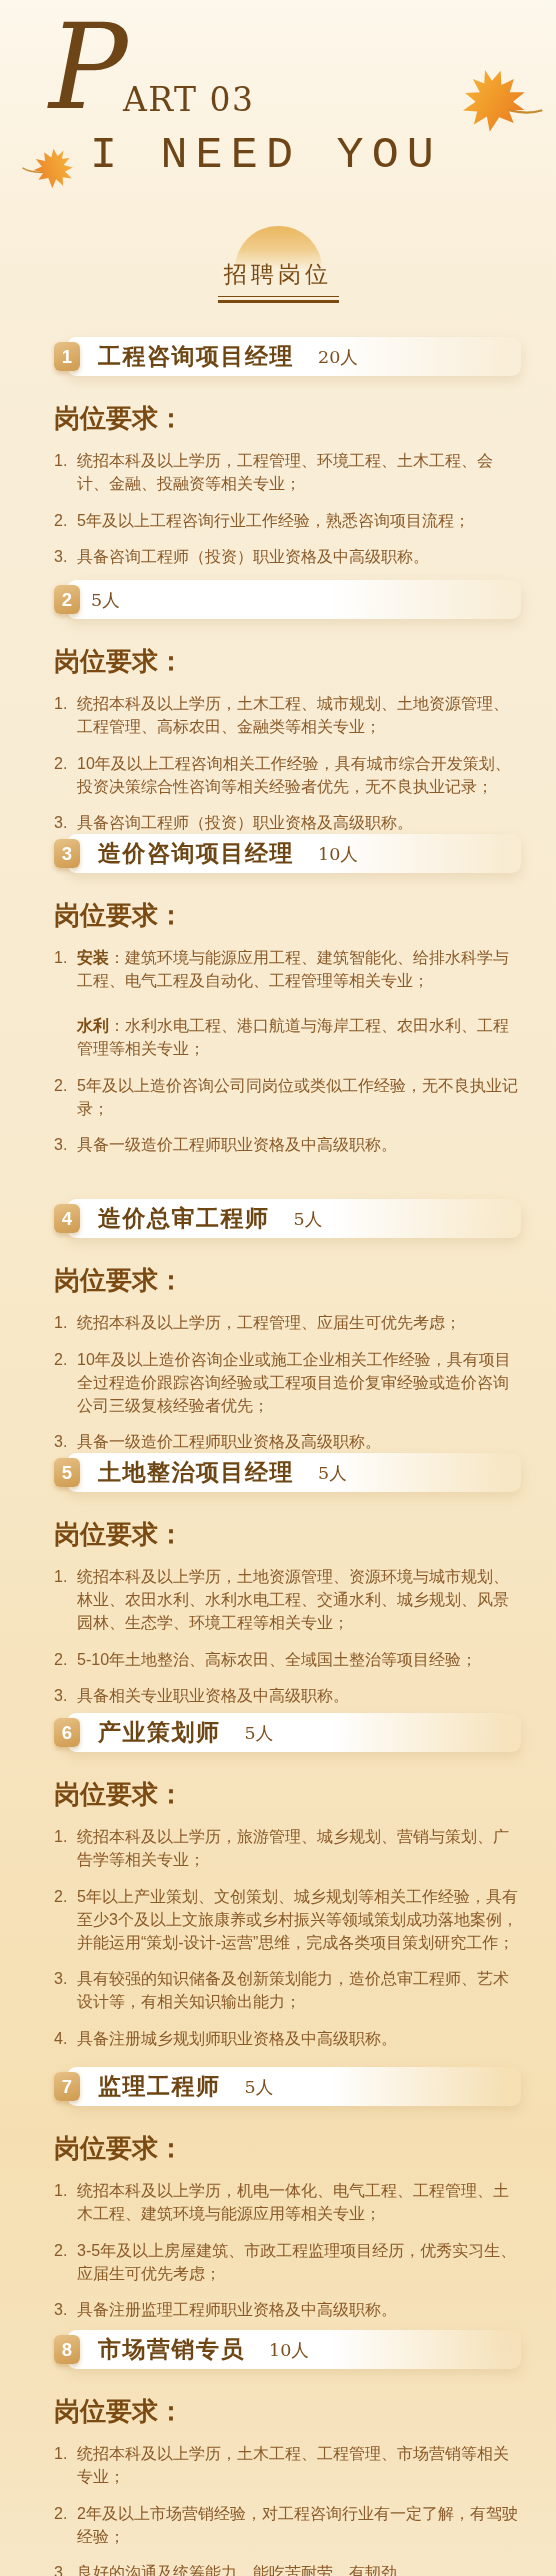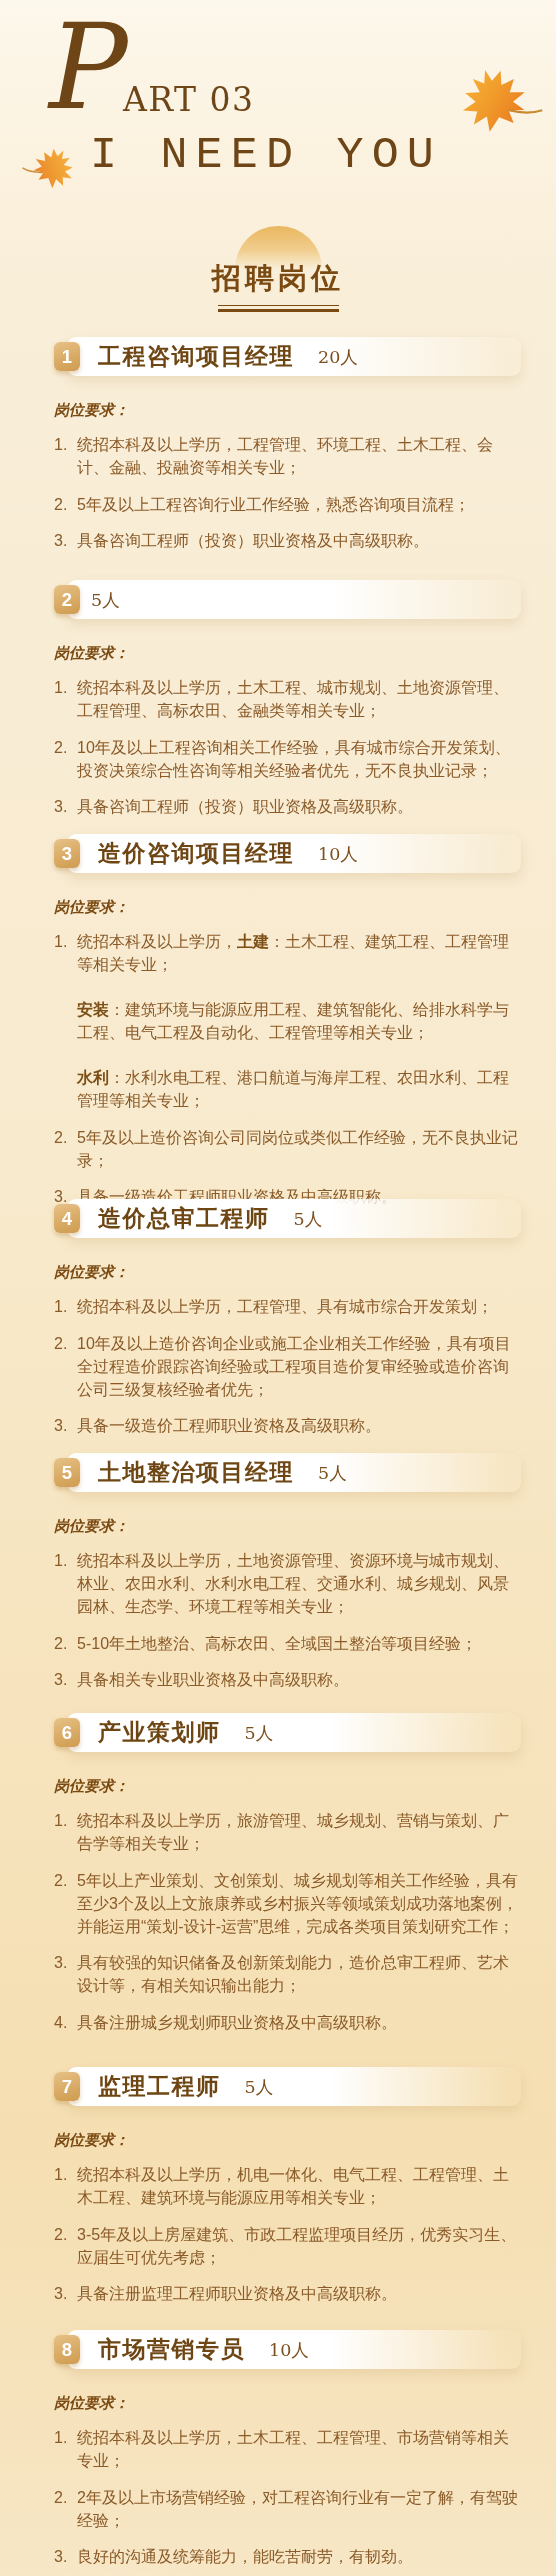--- a/index.html
+++ b/index.html
@@ -18,37 +18,37 @@
     font-size:33px;letter-spacing:1.5px;color:#6d4516;}
   .subtitle{position:absolute;left:90px;top:130px;font-family:Liberation Mono, monospace;
     font-size:45px;letter-spacing:8.2px;color:#6d4516;white-space:nowrap;}
   .leaf{position:absolute;}
   .leaf-right{left:447px;top:66px;width:98px;height:77px;transform:rotate(-14deg);}
   .leaf-left{left:20.6px;top:146px;width:62px;height:49px;transform:rotate(26deg) scaleX(-1);opacity:.95;}
   
   .recruit-hd{position:absolute;left:0;top:226px;width:100%;text-align:center;}
   .dome{width:87px;height:43px;margin:0 auto;border-radius:88px 88px 0 0;
     background:linear-gradient(180deg,#eab75f 0%,#f0cd8d 55%,rgba(246,229,193,0) 100%);}
-  .recruit-title{margin-top:-10.3px;font-size:29px;font-weight:700;letter-spacing:4.1px;color:#7a4a12;position:relative;}
+  .recruit-title{margin-top:-10.3px;font-size:23px;font-weight:400;letter-spacing:4.1px;color:#7a4a12;position:relative;}
   .ul-wrap{width:121px;margin:6.2px auto 0;}
   .ul-thin{height:1.5px;background:#7a4a12;}
   .ul-thick{height:3.1px;background:#7a4a12;margin-top:2.6px;}
   
   .job{position:absolute;left:0;width:556px;}
   .pill{position:relative;margin-left:67px;width:454px;height:39px;border-radius:9.3px;
     background:linear-gradient(90deg,#ffffff 0%,#ffffff 58%,rgba(255,255,255,0) 97%);
     box-shadow:0 5.2px 11.3px rgba(186,144,84,.20);
     display:flex;align-items:center;}
   .badge{position:absolute;left:-13px;top:5.2px;width:26px;height:29px;border-radius:6.2px;
     background:linear-gradient(160deg,#e7c288 0%,#d9ab66 55%,#cf9c50 100%);
     color:#fff;font-weight:800;font-size:18.5px;display:flex;align-items:center;justify-content:center;
     box-shadow:0 2.1px 4.1px rgba(180,135,70,.35);}
   .job-title{margin-left:31px;font-size:23px;font-weight:800;letter-spacing:1.5px;color:#6e4613;white-space:nowrap;}
   .job-count{margin-left:24px;font-family:"DejaVu Serif",serif;font-size:17.5px;color:#7c4f1d;white-space:nowrap;}
-  .req-label{margin:25px 0 0 54px;font-size:15px;font-weight:800;color:#7a4a12;font-style:italic;}
+  .req-label{margin:25px 0 0 54px;font-size:26px;font-weight:800;color:#7a4a12;}
   .req-list{margin:13.4px 0 0 54px;width:466px;}
   .req-item{display:flex;margin-top:13.4px;font-size:16px;line-height:23px;color:#8a5a28;}
   .req-num{width:23px;flex:none;}
   .req-text{flex:1;}
   .req-text p{margin:0;}
   .req-text p + p{margin-top:22px;}
   .req-text b{font-weight:800;color:#7d4e15;}
   
   .footer{position:absolute;left:0;top:2656px;width:556px;}
 </style>
@@ -148,21 +148,20 @@
     <div class="pill">
       <div class="badge">3</div>
       <div class="job-title">造价咨询项目经理</div>
       <div class="job-count">10人</div>
     </div>
     <div class="req-label">岗位要求：</div>
     <div class="req-list">
           <div class="req-item">
             <span class="req-num">1.</span>
             <div class="req-text">
-              <p>统招本科及以上学历，<b>土建</b>：土木工程、建筑工程、工程管理等相关专业；</p>
               <p><b>安装</b>：建筑环境与能源应用工程、建筑智能化、给排水科学与工程、电气工程及自动化、工程管理等相关专业；</p>
               <p><b>水利</b>：水利水电工程、港口航道与海岸工程、农田水利、工程管理等相关专业；</p>
             </div>
           </div>
           <div class="req-item">
             <span class="req-num">2.</span>
             <div class="req-text">
               <p>5年及以上造价咨询公司同岗位或类似工作经验，无不良执业记录；</p>
             </div>
           </div>
@@ -179,21 +178,21 @@
     <div class="pill">
       <div class="badge">4</div>
       <div class="job-title">造价总审工程师</div>
       <div class="job-count">5人</div>
     </div>
     <div class="req-label">岗位要求：</div>
     <div class="req-list">
           <div class="req-item">
             <span class="req-num">1.</span>
             <div class="req-text">
-              <p>统招本科及以上学历，工程管理、具有城市综合开发策划；</p>
+              <p>统招本科及以上学历，工程管理、应届生可优先考虑；</p>
             </div>
           </div>
           <div class="req-item">
             <span class="req-num">2.</span>
             <div class="req-text">
               <p>10年及以上造价咨询企业或施工企业相关工作经验，具有项目全过程造价跟踪咨询经验或工程项目造价复审经验或造价咨询公司三级复核经验者优先；</p>
             </div>
           </div>
           <div class="req-item">
             <span class="req-num">3.</span>

